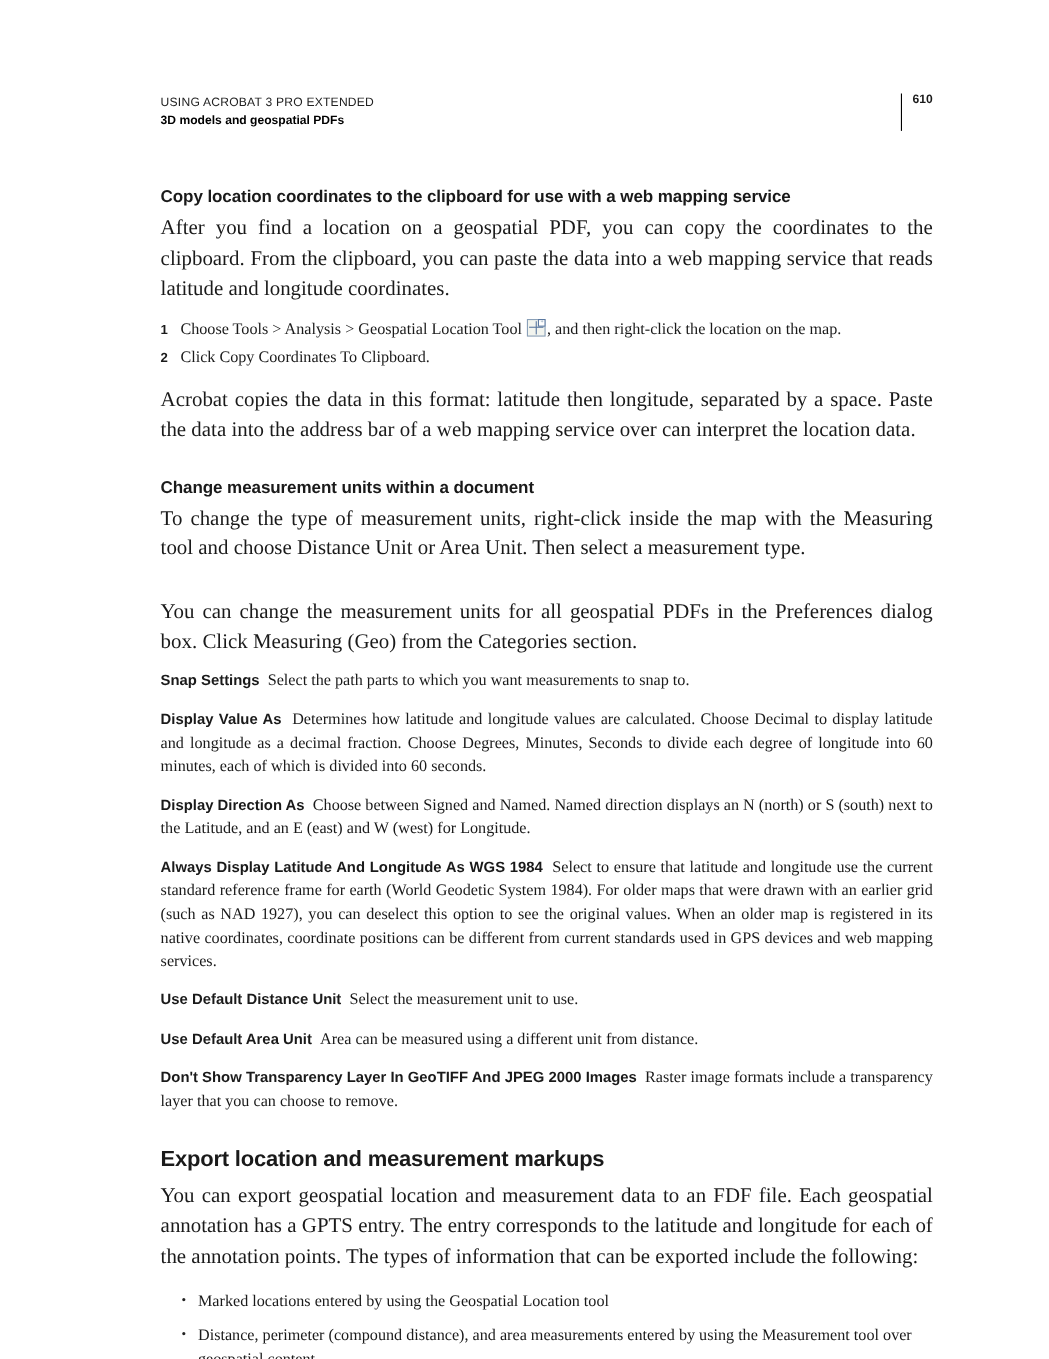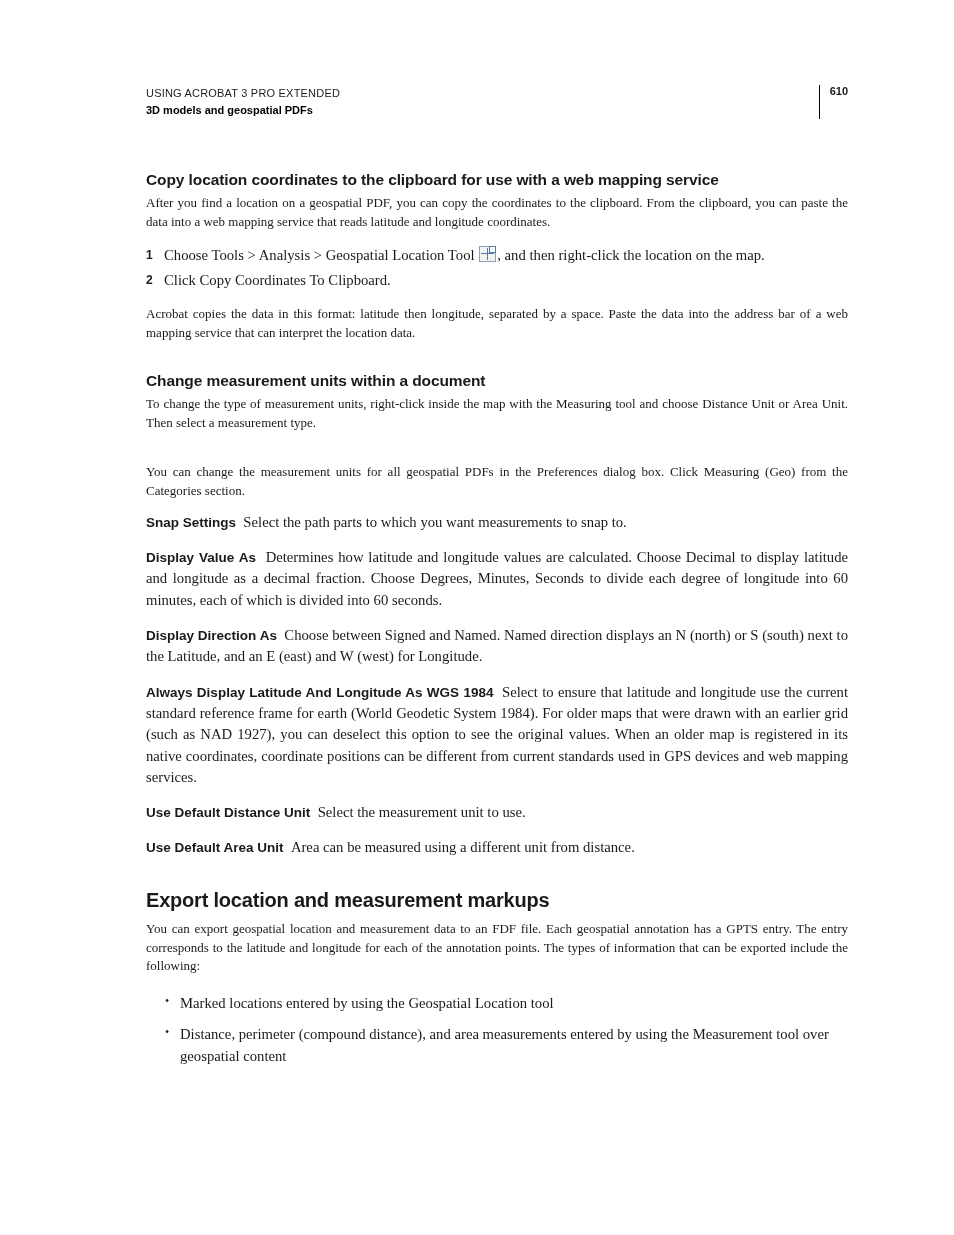--- a/index.html
+++ b/index.html
@@ -50,21 +50,21 @@
     letter-spacing: -0.1px;
   }
   h2.section {
     font-family: "Myriad Pro", "Segoe UI", Arial, sans-serif;
     font-weight: 700;
     font-size: 20px;
     margin: 0 0 8px 0;
     letter-spacing: -0.2px;
   }
   p.body {
-    font-size: 13px;
+    font-size: 19px;
     line-height: 1.45;
     margin: 0 0 11px 0;
     text-align: justify;
     color: #1a1a1a;
   }
   .block {
     margin-bottom: 30px;
   }
   ol.steps {
     list-style: none;
@@ -154,37 +154,38 @@
     <div class="header-right">610</div>
   </div>
 
   <div class="block">
     <h2 class="subhead">Copy location coordinates to the clipboard for use with a web mapping service</h2>
     <p class="body">After you find a location on a geospatial PDF, you can copy the coordinates to the clipboard. From the clipboard, you can paste the data into a web mapping service that reads latitude and longitude coordinates.</p>
     <ol class="steps">
       <li><span class="num">1</span><span>Choose Tools &gt; Analysis &gt; Geospatial Location Tool </span><span class="inline-icon"><span class="plus">+</span></span><span>, and then right-click the location on the map.</span></li>
       <li><span class="num">2</span><span>Click Copy Coordinates To Clipboard.</span></li>
     </ol>
-    <p class="body">Acrobat copies the data in this format: latitude then longitude, separated by a space. Paste the data into the address bar of a web mapping service that can interpret the location data.</p>
+    <p class="body">Acrobat copies the data in this format: latitude then longitude, separated by a space. Paste the data into the address bar of a web mapping service over can interpret the location data.</p>
   </div>
 
   <div class="block">
     <h2 class="subhead">Change measurement units within a document</h2>
     <p class="body">To change the type of measurement units, right-click inside the map with the Measuring tool and choose Distance Unit or Area Unit. Then select a measurement type.</p>
   </div>
 
   <div class="block">
     <p class="body">You can change the measurement units for all geospatial PDFs in the Preferences dialog box. Click Measuring (Geo) from the Categories section.</p>
 
     <p class="def"><span class="term">Snap Settings</span>&nbsp;&nbsp;<span>Select the path parts to which you want measurements to snap to.</span></p>
     <p class="def"><span class="term">Display Value As</span>&nbsp;&nbsp;<span>Determines how latitude and longitude values are calculated. Choose Decimal to display latitude and longitude as a decimal fraction. Choose Degrees, Minutes, Seconds to divide each degree of longitude into 60 minutes, each of which is divided into 60 seconds.</span></p>
     <p class="def"><span class="term">Display Direction As</span>&nbsp;&nbsp;<span>Choose between Signed and Named. Named direction displays an N (north) or S (south) next to the Latitude, and an E (east) and W (west) for Longitude.</span></p>
     <p class="def"><span class="term">Always Display Latitude And Longitude As WGS 1984</span>&nbsp;&nbsp;<span>Select to ensure that latitude and longitude use the current standard reference frame for earth (World Geodetic System 1984). For older maps that were drawn with an earlier grid (such as NAD 1927), you can deselect this option to see the original values. When an older map is registered in its native coordinates, coordinate positions can be different from current standards used in GPS devices and web mapping services.</span></p>
     <p class="def"><span class="term">Use Default Distance Unit</span>&nbsp;&nbsp;<span>Select the measurement unit to use.</span></p>
     <p class="def"><span class="term">Use Default Area Unit</span>&nbsp;&nbsp;<span>Area can be measured using a different unit from distance.</span></p>
+    <p class="def"><span class="term">Don't Show Transparency Layer In GeoTIFF And JPEG 2000 Images</span>&nbsp;&nbsp;<span>Raster image formats include a transparency layer that you can choose to remove.</span></p>
   </div>
 
   <div class="block">
     <h2 class="section">Export location and measurement markups</h2>
     <p class="body">You can export geospatial location and measurement data to an FDF file. Each geospatial annotation has a GPTS entry. The entry corresponds to the latitude and longitude for each of the annotation points. The types of information that can be exported include the following:</p>
     <ul class="bullets">
       <li><span>Marked locations entered by using the Geospatial Location tool</span></li>
       <li><span>Distance, perimeter (compound distance), and area measurements entered by using the Measurement tool over geospatial content</span></li>
     </ul>
   </div>

